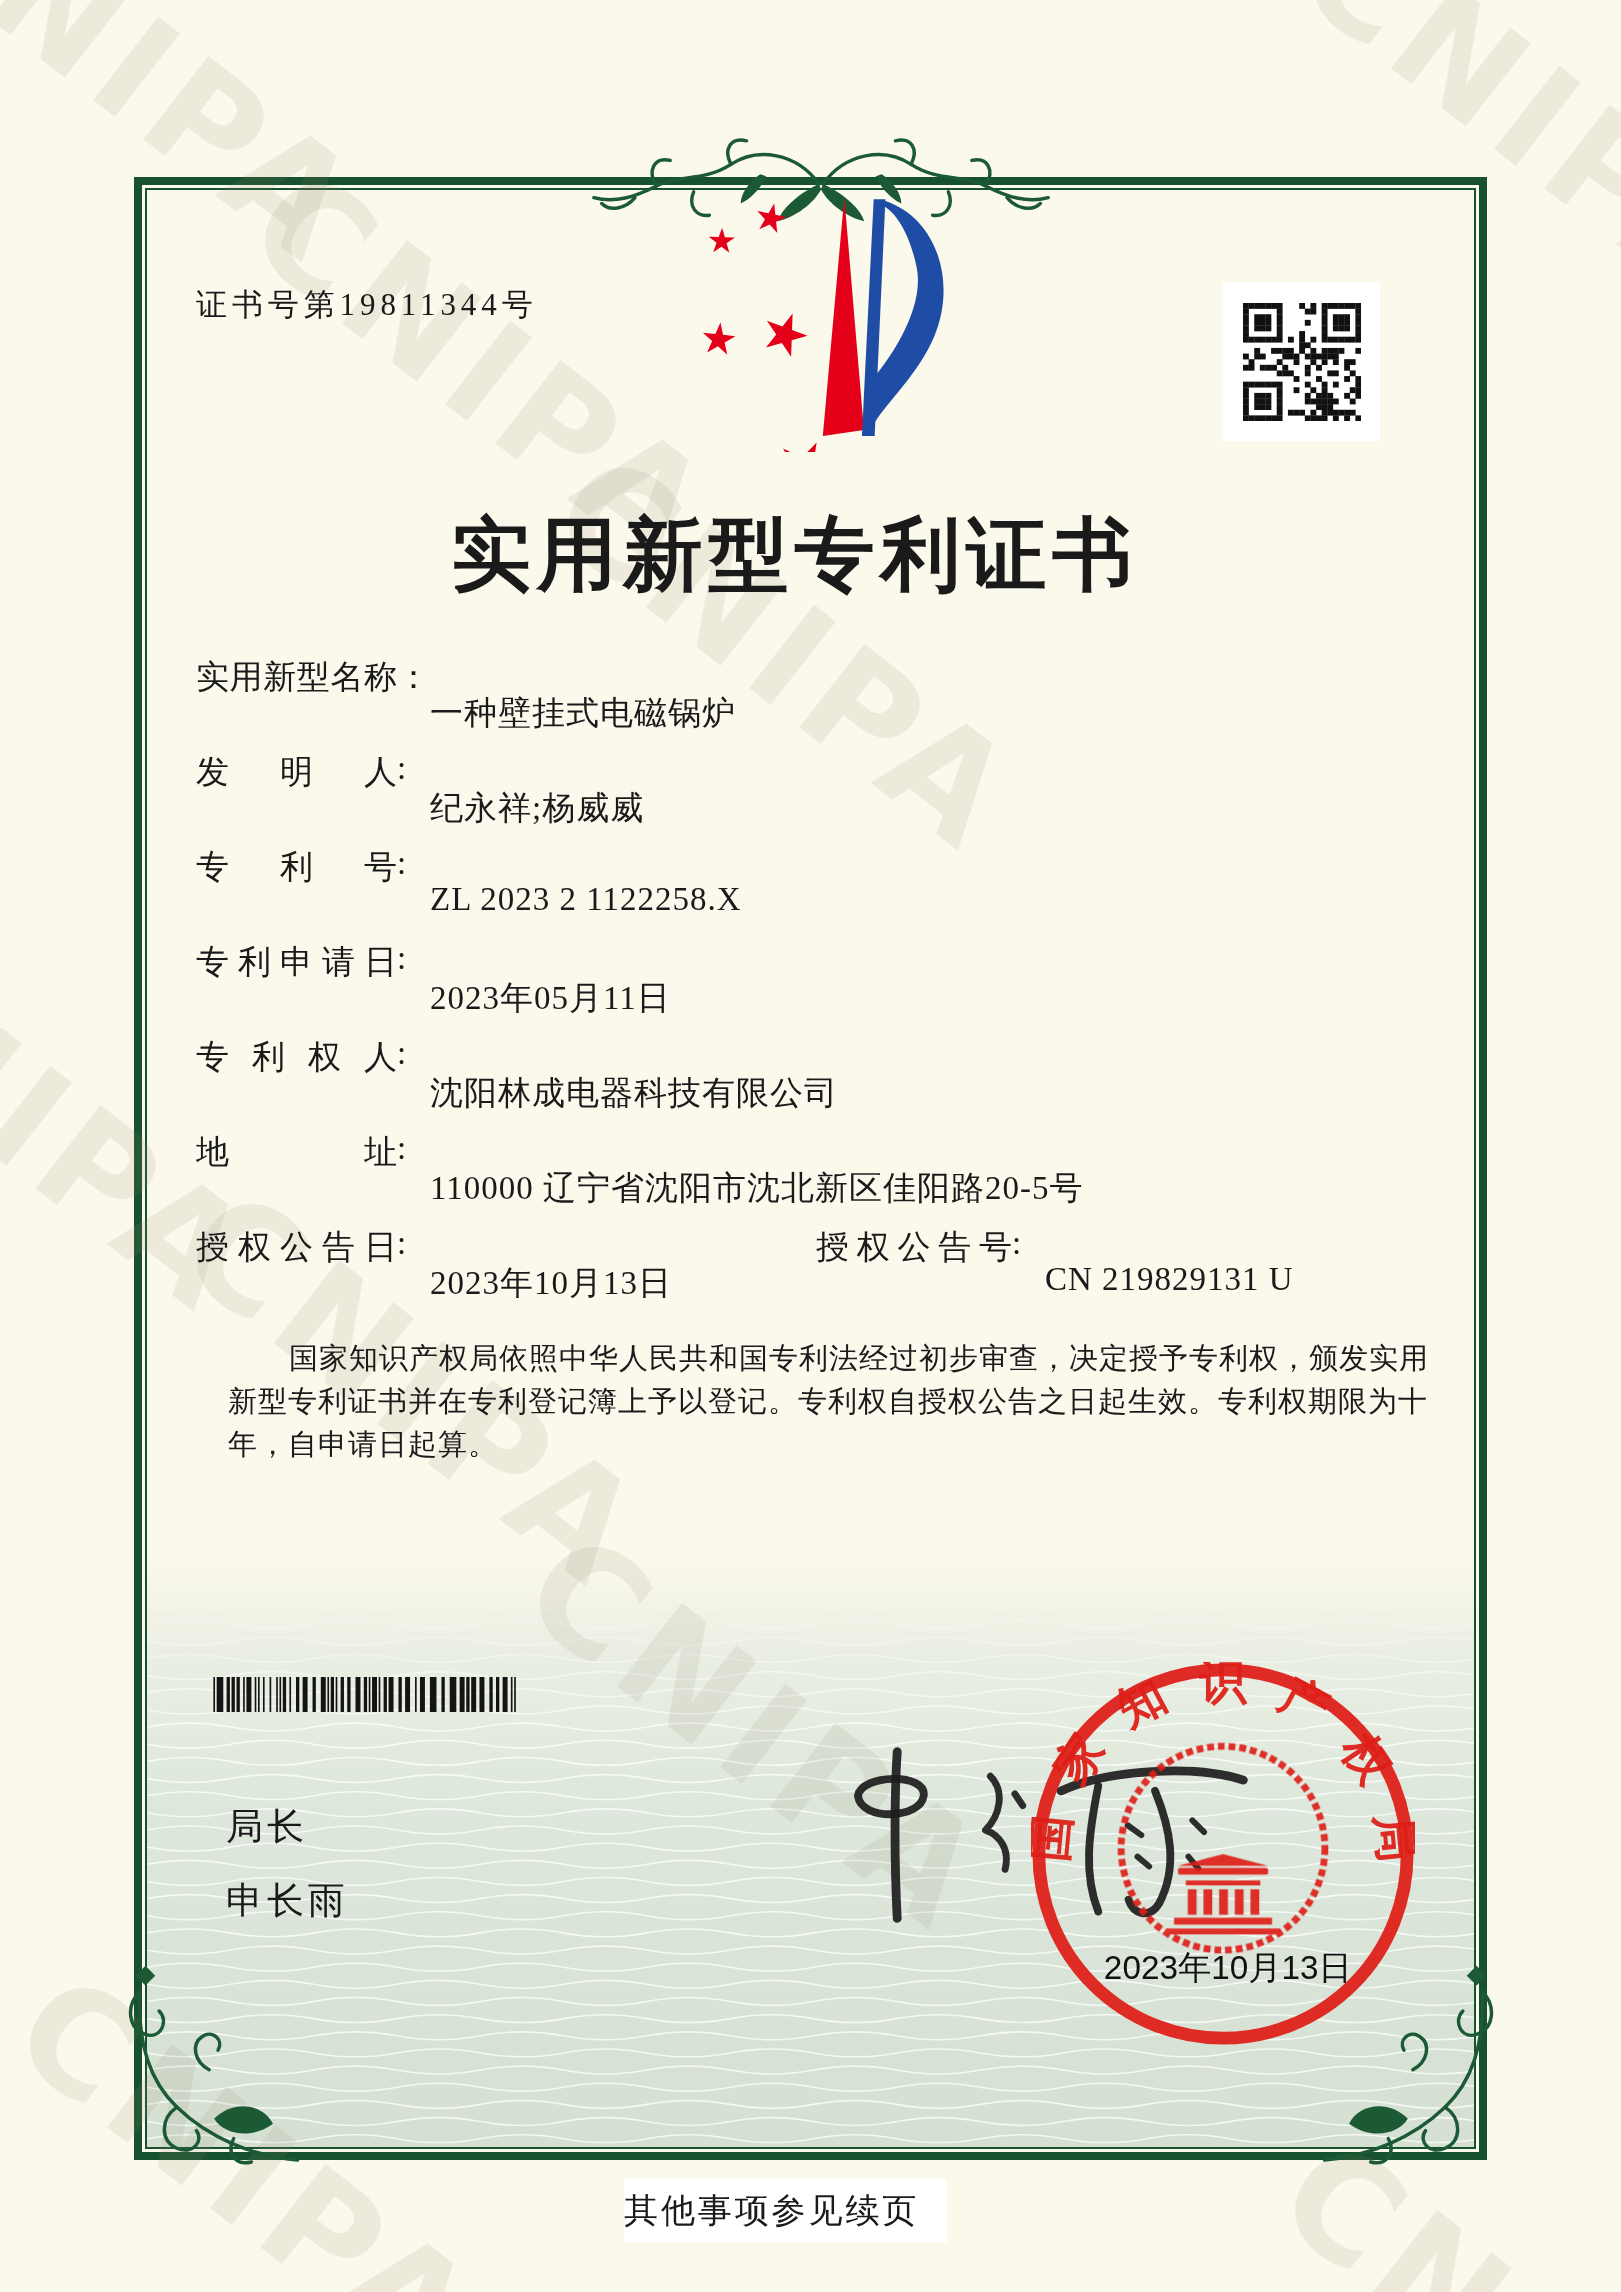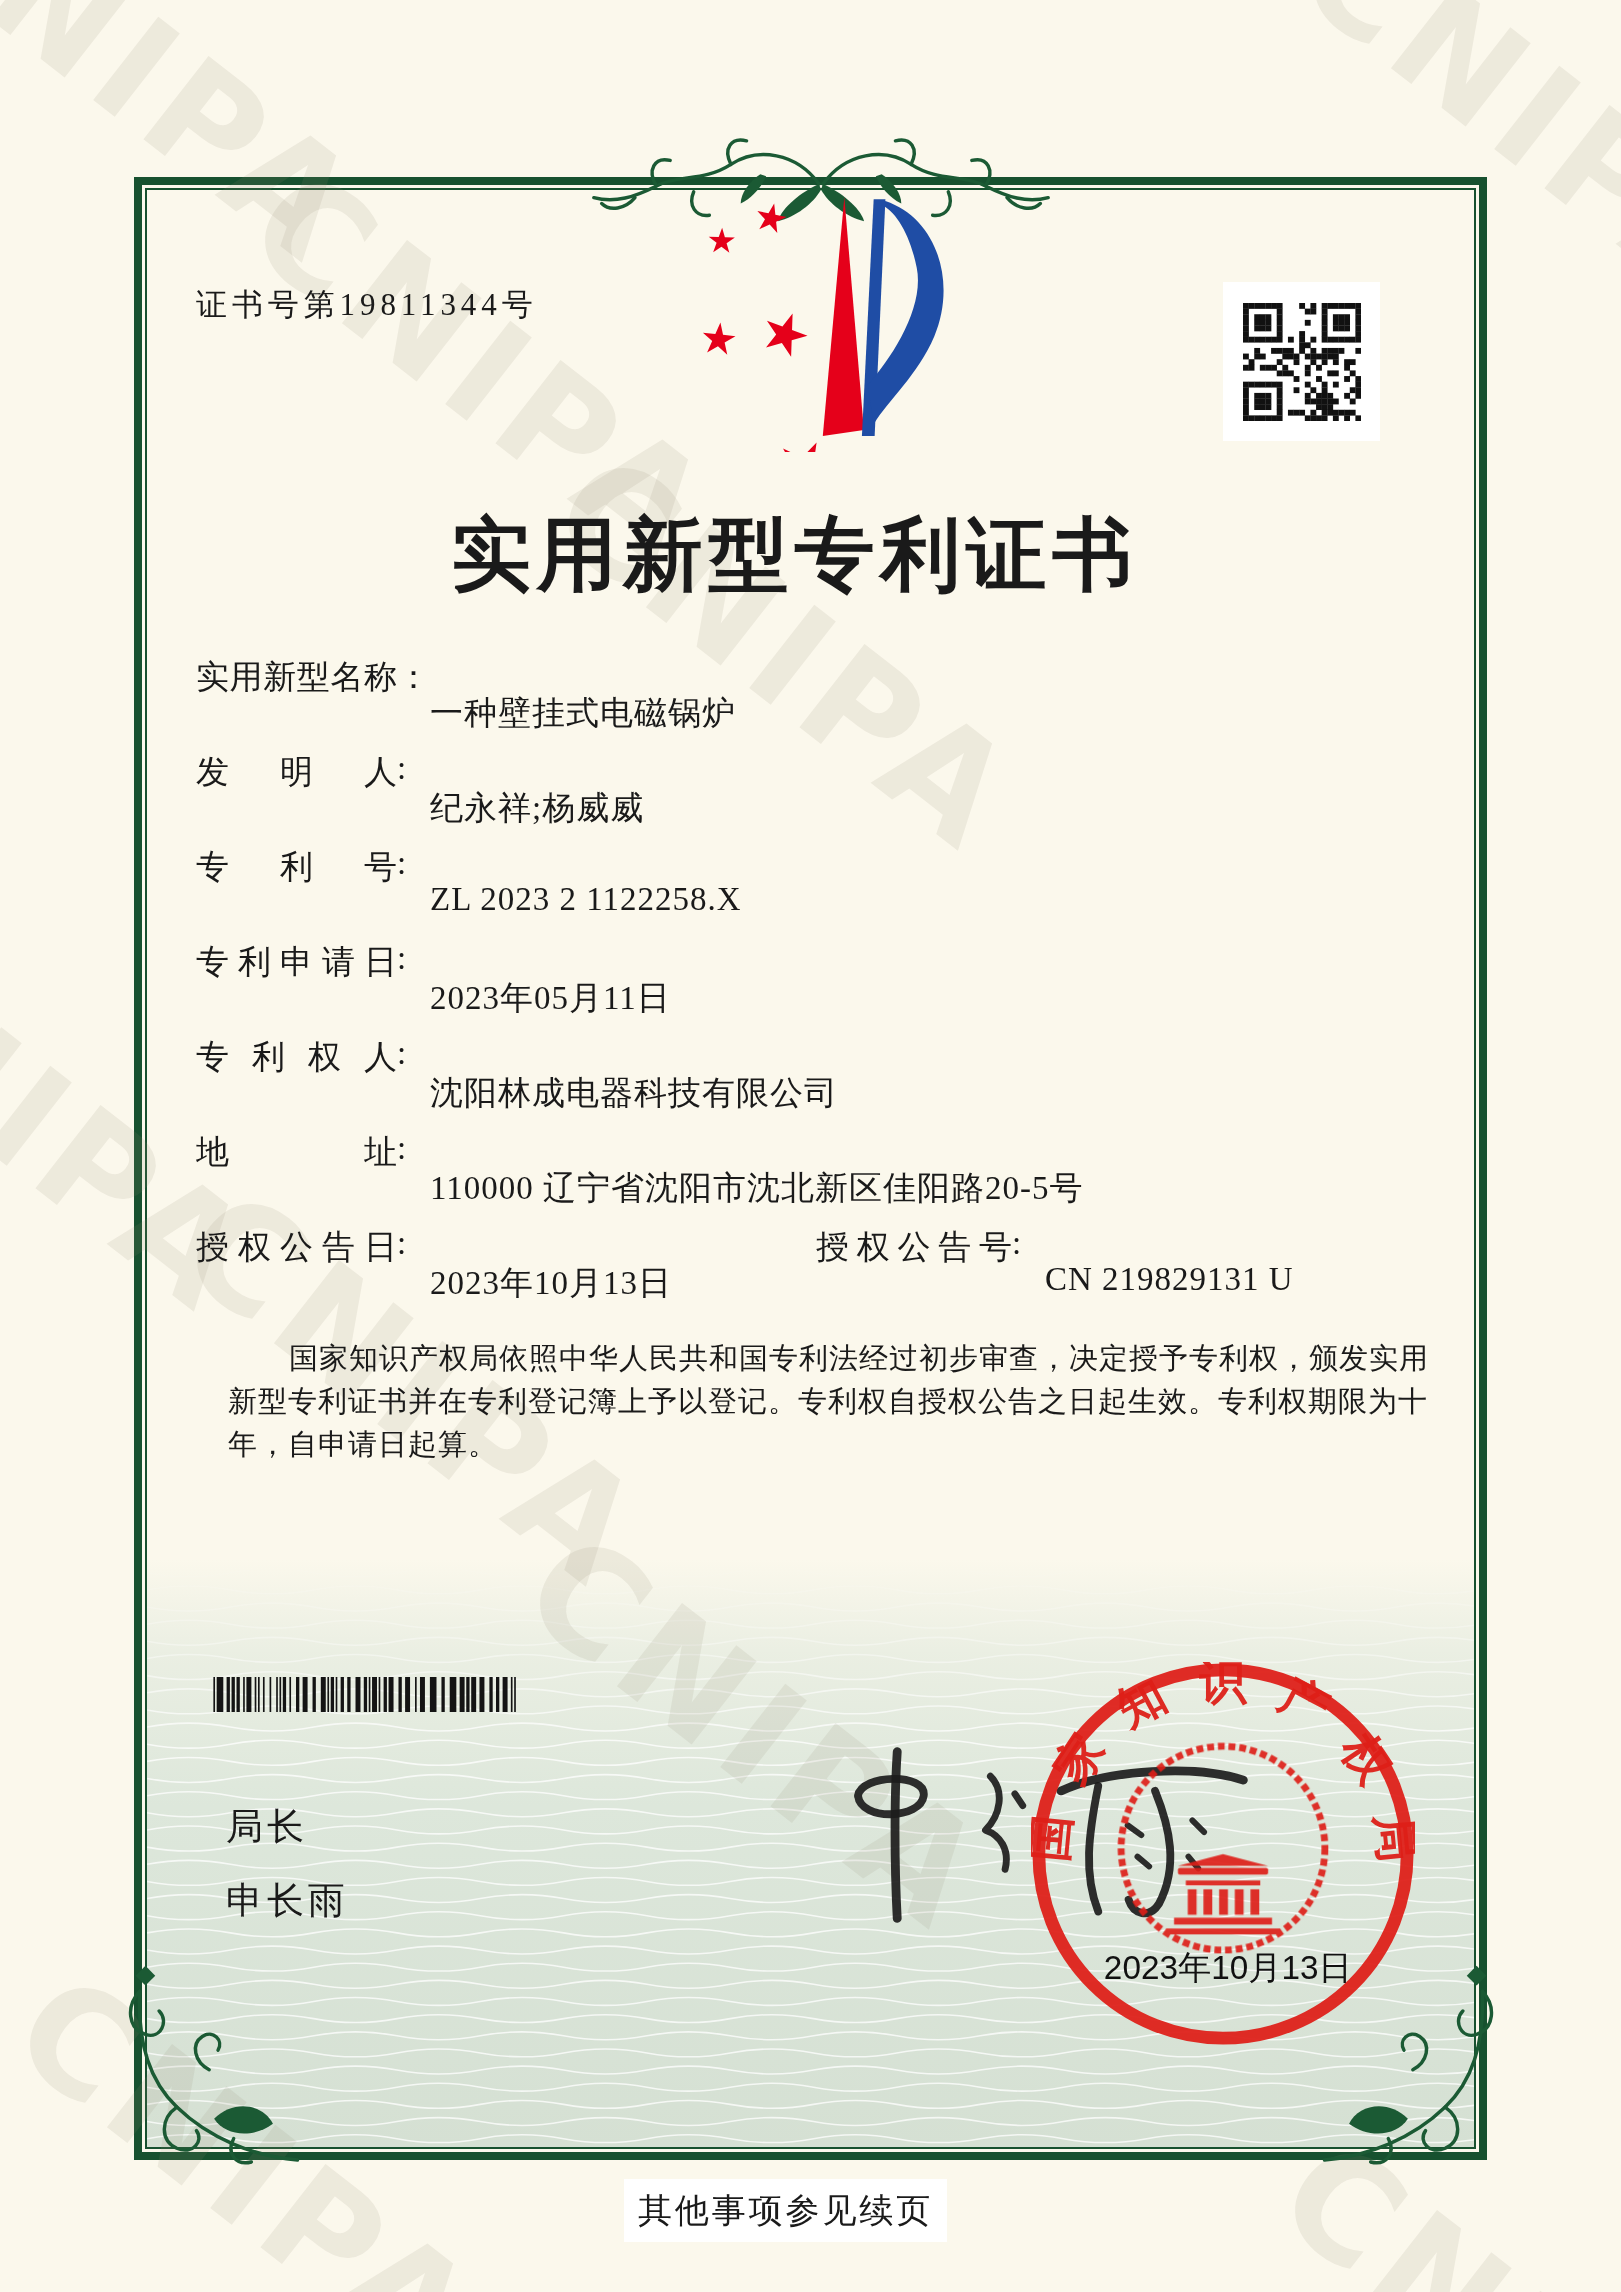--- a/index.html
+++ b/index.html
@@ -60,21 +60,21 @@
   .barcode{position:absolute;left:212px;top:1677px;}
   .barcode rect{fill:#141414;}
   .sig-title{position:absolute;left:226px;top:1802px;font-size:37px;font-family:"Liberation Sans","DejaVu Sans",sans-serif;letter-spacing:3.9px;}
   .sig-name{position:absolute;left:226px;top:1876px;font-size:37px;font-family:"Liberation Sans","DejaVu Sans",sans-serif;letter-spacing:3.9px;}
   .signature{position:absolute;left:804px;top:1737px;}
   .signature path{stroke:#1c1c1c;fill:none;stroke-linecap:round;stroke-linejoin:round;opacity:.92;}
   .seal{position:absolute;left:1031px;top:1662px;width:384px;height:384px;}
   .page-footer{position:absolute;left:150px;top:2105px;width:1264px;text-align:center;font-size:26.5px;letter-spacing:2px;}
   .cont-note{
     position:absolute;left:624px;top:2179px;width:323px;height:63px;background:#ffffff;
-    text-align:center;font-size:34px;line-height:63px;letter-spacing:2.9px;
+    font-size:34px;line-height:63px;letter-spacing:2.9px;
   }
 </style>
 </head>
 <body>
 
 <div class="wm" style="left:-29px;top:-167px">CNIPA</div>
 <div class="wm" style="left:1372px;top:-118px">CNIPA</div>
 <div class="wm" style="left:323px;top:137px">CNIPA</div>
 <div class="wm" style="left:627px;top:421px">CNIPA</div>
 <div class="wm" style="left:-137px;top:882px">CNIPA</div>

